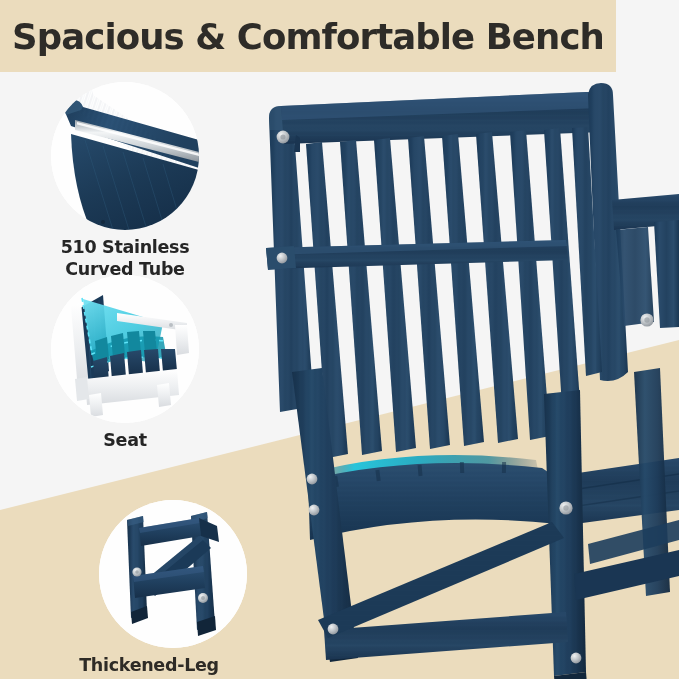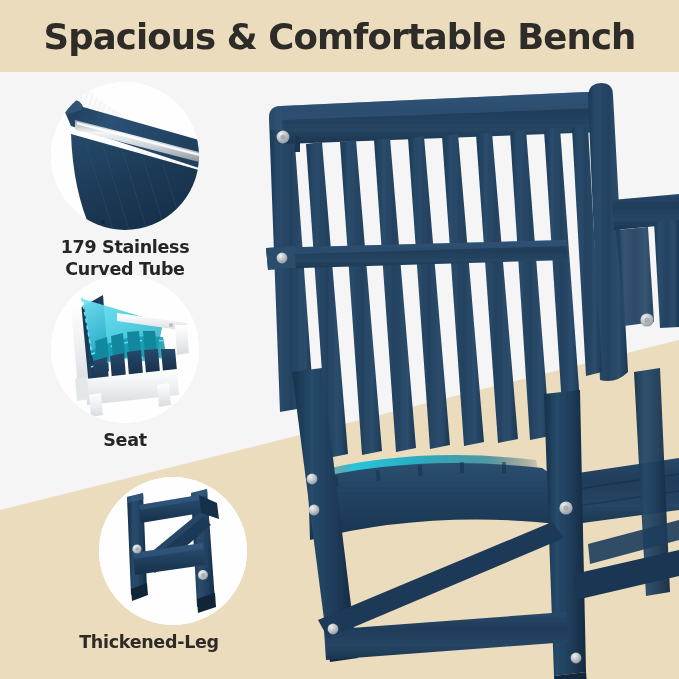--- a/index.html
+++ b/index.html
@@ -15,36 +15,36 @@
   
   .bg-light { position:absolute; left:0; top:0; width:679px; height:679px; background:#F5F5F5; }
   .bg-beige-diag {
     position:absolute; left:0; top:0; width:679px; height:679px;
     background:#EBDCBD;
     clip-path: polygon(0 510px, 679px 340px, 679px 679px, 0 679px);
   }
 
   
   .header {
-    position:absolute; left:0; top:0; width:679px; height:72px;
+    position:absolute; left:0; top:0; width:616px; height:72px;
     background:#EBDCBD;
     display:flex; align-items:center; justify-content:center;
   }
   .header-title {
     font-size:35.5px; font-weight:bold; color:#2E2C28;
     letter-spacing:-0.9px; white-space:nowrap;
     font-family:"DejaVu Sans", sans-serif;
   }
 
   
   .callouts { position:absolute; left:0; top:72px; width:250px; height:607px; }
   .callout { position:absolute; left:0; width:250px; }
   .callout-1 { top:10px; }
   .callout-2 { top:203px; }
-  .callout-3 { top:405px;padding-left:48px; }
+  .callout-3 { top:428px;padding-left:48px; }
 
   .thumb-wrap { position:relative; width:250px; height:148px; }
   .thumb {
     position:absolute; left:50%; transform:translateX(-50%);
     top:0; width:148px; height:148px; border-radius:50%;
     background:#FEFEFE; overflow:hidden;
   }
   .thumb svg { display:block; width:148px; height:148px; }
 
   .callout-label {
@@ -300,21 +300,21 @@
               <path d="M72 70 L96 148"></path>
               <path d="M92 76 L114 148"></path>
               <path d="M112 82 L132 148"></path>
             </g>
             <circle cx="52" cy="140" r="2" fill="#14293E"></circle>
             <path d="M14 30 q-3-10 7-12 q8-1 11 7 L30 28 L15 33 Z" fill="#3E6789" opacity="0.5"></path>
           </svg>
         </div>
       </div>
       <div class="callout-label">
-        <div>179 Stainless</div>
+        <div>510 Stainless</div>
         <div>Curved Tube</div>
       </div>
     </div>
 
     <div class="callout callout-2">
       <div class="thumb-wrap">
         <div class="thumb">
           <svg viewBox="0 0 148 148" xmlns="http://www.w3.org/2000/svg">
             <defs>
               <linearGradient id="wf" x1="0" y1="0" x2="0" y2="1">

